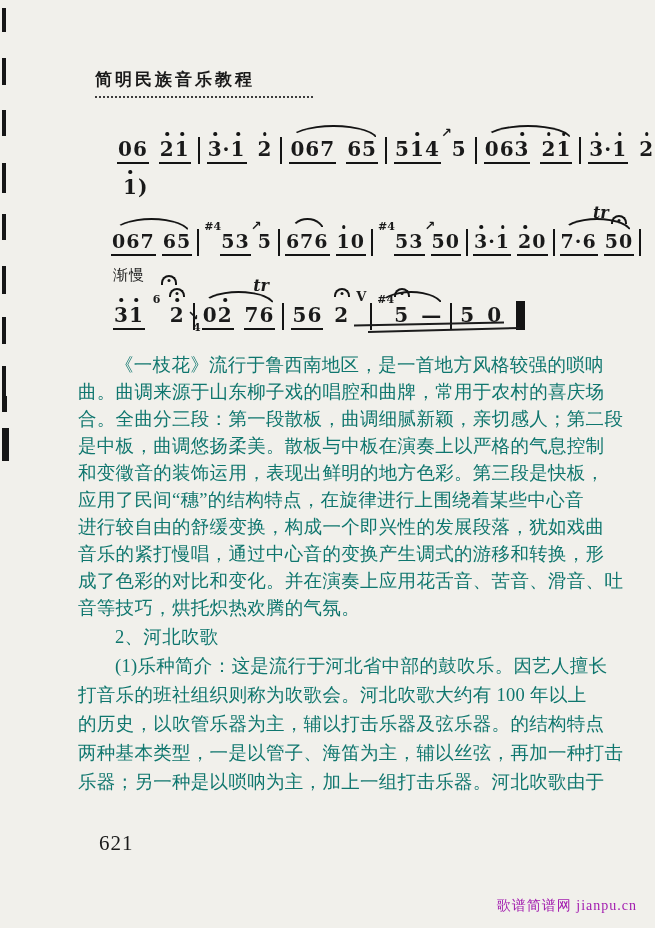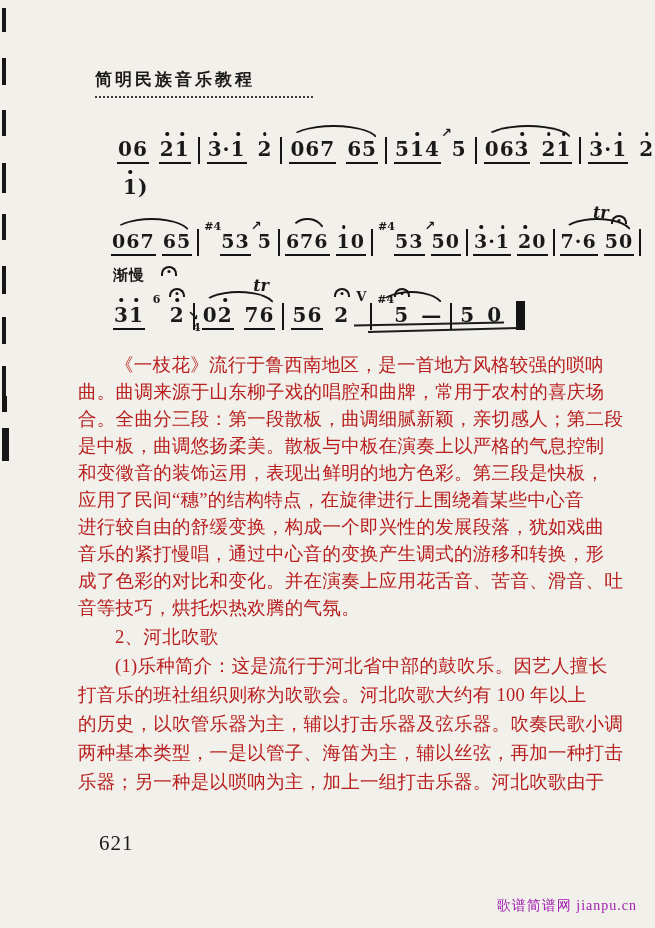--- a/index.html
+++ b/index.html
@@ -40,32 +40,32 @@
     border-radius:12px 12px 0 0}
   .ferm::after{content:"";position:absolute;top:2px;left:50%;transform:translateX(-50%);
     width:3px;height:3px;background:#141414;border-radius:50%}
   .grace{position:absolute;top:-12px;left:-16px;font-size:11px;letter-spacing:0;font-style:normal}
   .arrU{position:absolute;top:-14px;right:-12px;font-size:13px;font-style:normal;
     font-family:"DejaVu Sans",sans-serif}
   .arrD{position:absolute;top:3px;right:-14px;font-size:13px;font-style:normal;
     font-family:"DejaVu Sans",sans-serif}
   .subn{position:absolute;bottom:-4px;right:-16px;font-size:11px;font-style:normal}
   .tok.vmark{font-size:13px;border:none;align-self:flex-start;margin:0 1px;padding:0;top:2px}
-  .tempo{position:absolute;left:113px;top:266px;font-size:15px;font-weight:bold;
-    letter-spacing:1px;display:flex;align-items:flex-start;gap:16px}
+  .tempo{position:absolute;left:113px;top:266px;font-size:15px;font-weight:normal;
+    letter-spacing:1px;display:flex;align-items:flex-end;gap:16px}
   .fermi{position:relative;display:inline-block;width:12px;height:8px;
     border:2px solid #141414;border-bottom:none;border-radius:12px 12px 0 0}
   .fermi::after{content:"";position:absolute;top:2px;left:50%;transform:translateX(-50%);
     width:3px;height:3px;background:#141414;border-radius:50%}
   .artifact{position:absolute;height:2px;background:#1c1c1c}
   .a1{left:246px;top:35px;width:150px;transform:rotate(-1.2deg)}
   .a2{left:260px;top:41px;width:152px;transform:rotate(-1.6deg)}
 
   
-  .textblock{position:absolute;left:78px;top:352px;width:516px;font-size:18.5px;color:#b91c1c}
+  .textblock{position:absolute;left:78px;top:352px;width:516px;font-size:18.5px;color:#0f766e}
   .pline{line-height:27px;white-space:nowrap;letter-spacing:.3px}
   .lh29 .pline{line-height:29px}
   .pline.indent{text-indent:37px}
   .heading{line-height:30px;text-indent:37px;white-space:nowrap;letter-spacing:.3px}
 
   .page-number{position:absolute;left:99px;top:831px;font-size:21px;letter-spacing:1px}
   .watermark{position:absolute;right:18px;top:897px;font-size:14px;color:#a21caf;letter-spacing:1px}
 </style>
 </head>
 <body>
@@ -294,21 +294,21 @@
       <div class="pline">应用了民间“穗”的结构特点，在旋律进行上围绕着某些中心音</div>
       <div class="pline">进行较自由的舒缓变换，构成一个即兴性的发展段落，犹如戏曲</div>
       <div class="pline">音乐的紧打慢唱，通过中心音的变换产生调式的游移和转换，形</div>
       <div class="pline">成了色彩的对比和变化。并在演奏上应用花舌音、苦音、滑音、吐</div>
       <div class="pline">音等技巧，烘托炽热欢腾的气氛。</div>
     </div>
   <div class="heading">2、河北吹歌</div>
   <div class="lh29">
       <div class="pline indent">(1)乐种简介：这是流行于河北省中部的鼓吹乐。因艺人擅长</div>
       <div class="pline">打音乐的班社组织则称为吹歌会。河北吹歌大约有 100 年以上</div>
-      <div class="pline">的历史，以吹管乐器为主，辅以打击乐器及弦乐器。吹奏民歌小调</div>
+      <div class="pline">的历史，以吹管乐器为主，辅以打击乐器及弦乐器。的结构特点</div>
       <div class="pline">两种基本类型，一是以管子、海笛为主，辅以丝弦，再加一种打击</div>
       <div class="pline">乐器；另一种是以唢呐为主，加上一组打击乐器。河北吹歌由于</div>
     </div>
 </div>
 
 <div class="page-number">621</div>
 <div class="watermark">歌谱简谱网 jianpu.cn</div>
 
 <div class="edge-mark" style="top: 8px; height: 24px; width: 4px;"></div>
 <div class="edge-mark" style="top: 58px; height: 27px; width: 4px;"></div>

